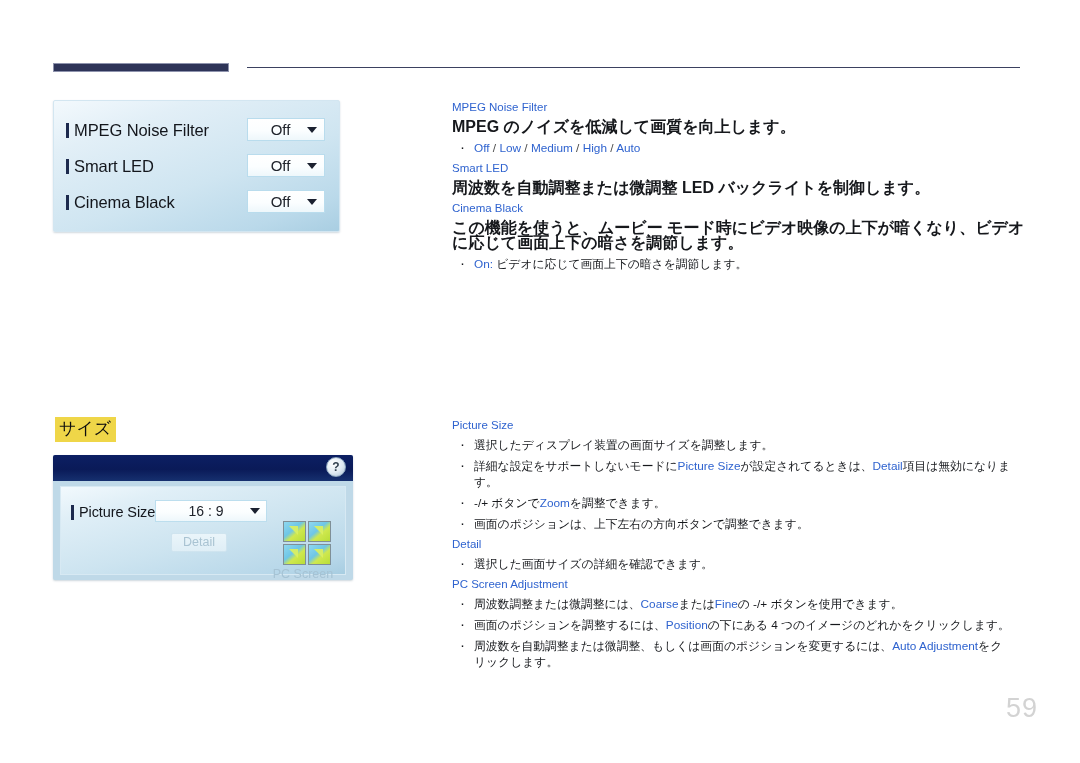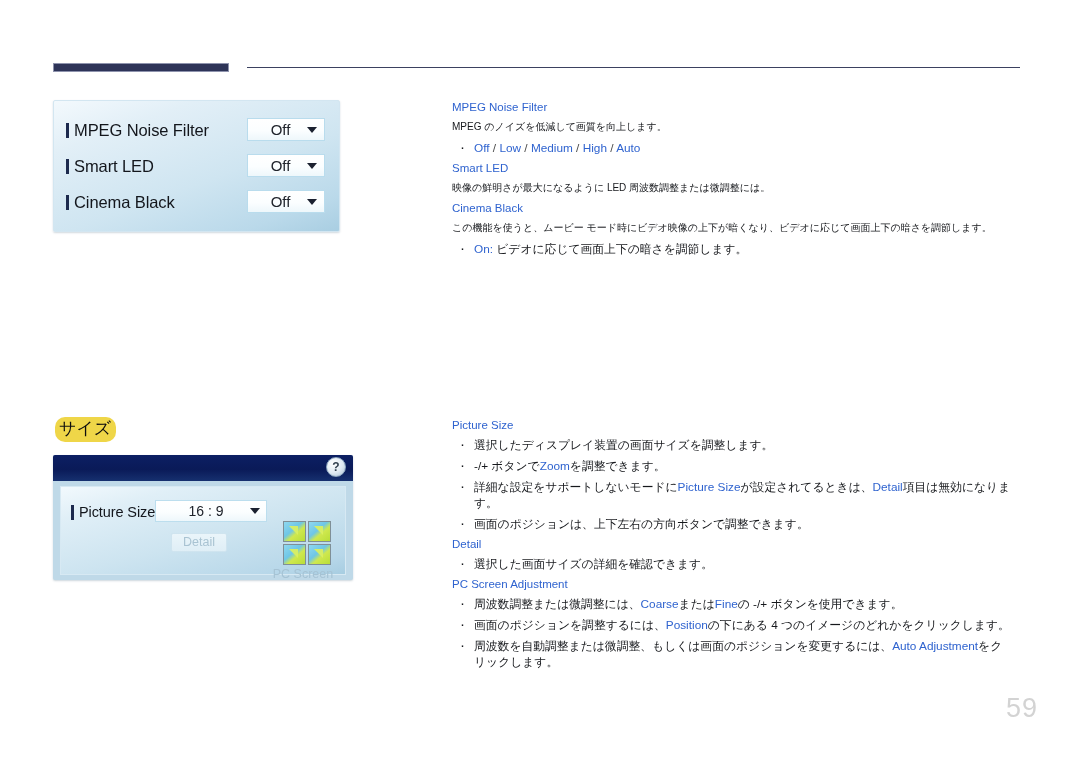--- a/index.html
+++ b/index.html
@@ -114,21 +114,20 @@
   }
   .size-heading-box {
     position: absolute;
     left: 55px;
     top: 417px;
     padding: 2px 5px 3px 4px;
     background: #efd648;
     font-size: 17px;
     line-height: 20px;
     color: #0e0e0e;
-    border-radius: 10px;
   }
 
   
   .osd-panel-2 {
     position: absolute;
     left: 53px;
     top: 455px;
     width: 300px;
     height: 125px;
     background: #bfd9e8;
@@ -266,23 +265,24 @@
 
   .doc-h {
     color: #2f63cf;
     font-size: 11.5px;
     line-height: 14px;
     margin: 0 0 5px 0;
     font-weight: normal;
   }
   .doc-p {
     color: #16181c;
-    font-size: 10px;
+    font-size: 16px;
     line-height: 15px;
     margin: 0 0 6px 0;
+    font-weight: bold;
   }
   .doc-li {
     position: relative;
     padding-left: 22px;
     color: #16181c;
     font-size: 11.8px;
     line-height: 16px;
     margin: 0 16px 5px 0;
   }
   .doc-li::before {
@@ -366,31 +366,31 @@
     </div>
     <div class="pcsa-label">PC Screen Adjustment</div>
   </div>
 </div>
 
 <div class="doc-col doc-top" id="doc-top">
     <div class="doc-h">MPEG Noise Filter</div>
     <div class="doc-p">MPEG のノイズを低減して画質を向上します。</div>
     <div class="doc-li"><span class="blue">Off</span><span class="sep"> / </span><span class="blue">Low</span><span class="sep"> / </span><span class="blue">Medium</span><span class="sep"> / </span><span class="blue">High</span><span class="sep"> / </span><span class="blue">Auto</span></div>
     <div class="doc-h">Smart LED</div>
-    <div class="doc-p">映像の鮮明さが最大になるように LED 周波数調整または微調整には。</div>
+    <div class="doc-p">周波数を自動調整または微調整 LED バックライトを制御します。</div>
     <div class="doc-h">Cinema Black</div>
     <div class="doc-p">この機能を使うと、ムービー モード時にビデオ映像の上下が暗くなり、ビデオに応じて画面上下の暗さを調節します。</div>
     <div class="doc-li"><span class="blue">On:</span><span> ビデオに応じて画面上下の暗さを調節します。</span></div>
   </div>
 
 <div class="doc-col doc-bottom" id="doc-bottom">
     <div class="doc-h">Picture Size</div>
     <div class="doc-li"><span>選択したディスプレイ装置の画面サイズを調整します。</span></div>
+    <div class="doc-li"><span>詳細な設定をサポートしないモードに</span><span class="blue">Picture Size</span><span>が設定されてるときは、</span><span class="blue">Detail</span><span>項目は無効になります。</span></div>
     <div class="doc-li"><span>-/+ ボタンで</span><span class="blue">Zoom</span><span>を調整できます。</span></div>
-    <div class="doc-li"><span>詳細な設定をサポートしないモードに</span><span class="blue">Picture Size</span><span>が設定されてるときは、</span><span class="blue">Detail</span><span>項目は無効になります。</span></div>
     <div class="doc-li"><span>画面のポジションは、上下左右の方向ボタンで調整できます。</span></div>
     <div class="doc-h">Detail</div>
     <div class="doc-li"><span>選択した画面サイズの詳細を確認できます。</span></div>
     <div class="doc-h">PC Screen Adjustment</div>
     <div class="doc-li"><span>周波数調整または微調整には、</span><span class="blue">Coarse</span><span>または</span><span class="blue">Fine</span><span>の -/+ ボタンを使用できます。</span></div>
     <div class="doc-li"><span>画面のポジションを調整するには、</span><span class="blue">Position</span><span>の下にある 4 つのイメージのどれかをクリックします。</span></div>
     <div class="doc-li"><span>周波数を自動調整または微調整、もしくは画面のポジションを変更するには、</span><span class="blue">Auto Adjustment</span><span>をクリックします。</span></div>
   </div>
 
 <div class="page-number">59</div>

